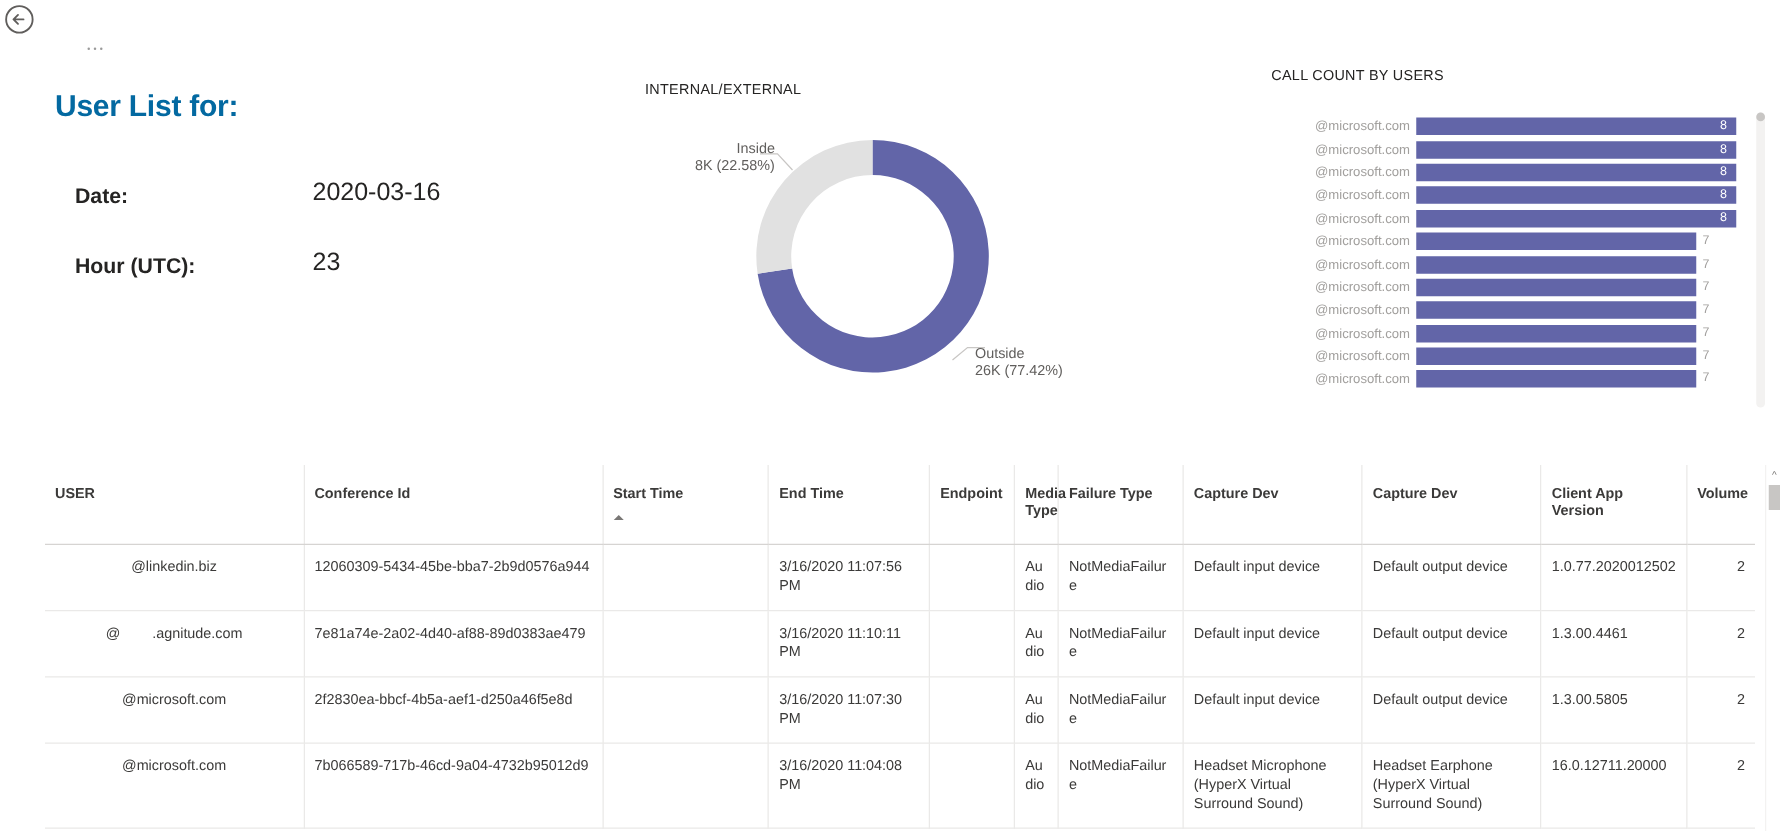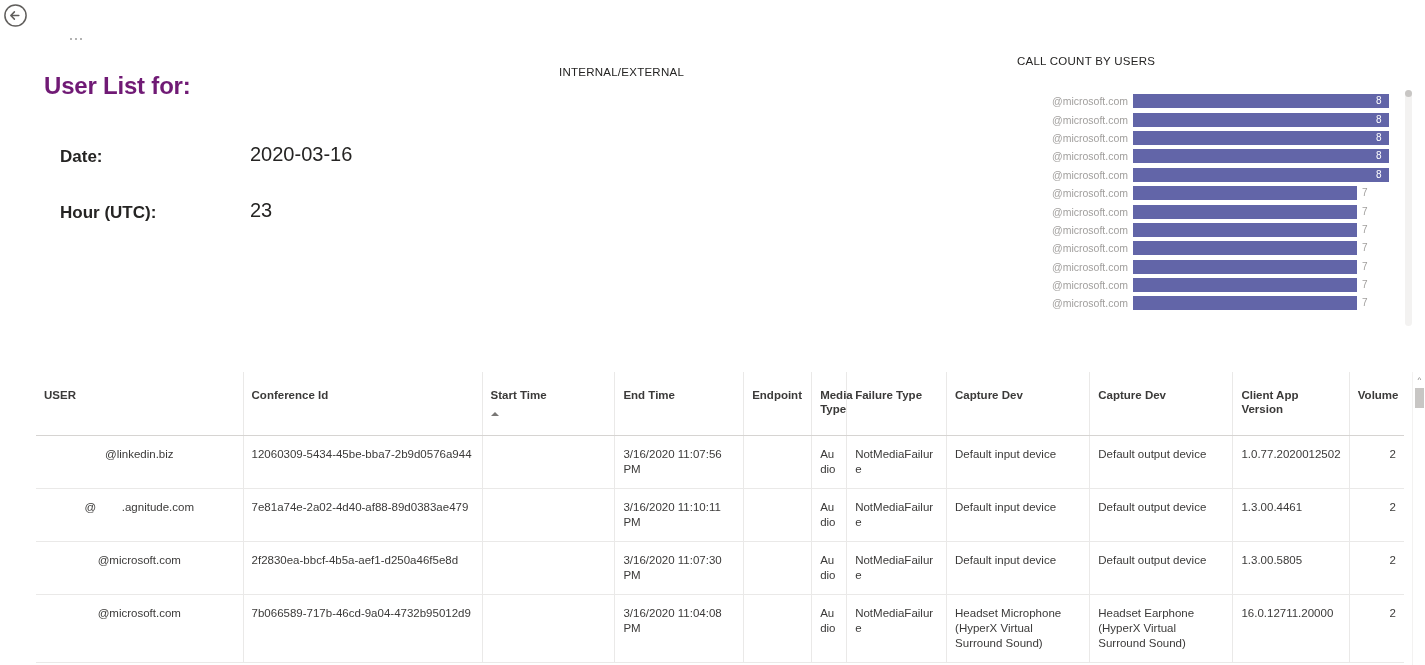--- a/index.html
+++ b/index.html
@@ -24,40 +24,40 @@
     align-items: center; gap: 3px; cursor: pointer;
   }
   .ellipsis-menu i {
     width: 2px; height: 2px; border-radius: 50%;
     background: #9a9a9a; display: block;
   }
 
   
   .hdr-title {
     position: absolute; left: 44px; top: 72px;
-    font-size: 24px; font-weight: bold; color: #701a75;
+    font-size: 24px; font-weight: bold; color: #0369a1;
     letter-spacing: -0.2px;
   }
   .kv-label {
     position: absolute; font-size: 17px; font-weight: bold; color: #252423;
   }
   .kv-value {
     position: absolute; font-size: 20px; font-weight: normal; color: #252423;
   }
   #lbl-date  { left: 60px; top: 147px; }
   #val-date  { left: 250px; top: 143px; }
   #lbl-hour  { left: 60px; top: 203px; }
   #val-hour  { left: 250px; top: 199px; }
 
   
   .panel-title {
     position: absolute; font-size: 11.5px; font-weight: normal;
     color: #252423; letter-spacing: 0.25px;
   }
-  #donut-title { left: 516px; top: 66px; margin-left: 43px; }
+  #donut-title { left: 516px; top: 66px; }
   #bar-title   { left: 1017px; top: 55px; }
 
   .donut-wrap { position: absolute; left: 500px; top: 90px; width: 400px; height: 250px; }
   .donut-label {
     position: absolute; font-size: 11.5px; color: #605e5c; line-height: 14px;
     white-space: nowrap;
   }
   #donut-label-inside  { left: 56px; top: 22px; text-align: right; }
   #donut-label-outside { left: 280px; top: 186px; text-align: left; }
 
@@ -166,20 +166,43 @@
 
   <div class="hdr-title">User List for:</div>
 
   <div class="kv-label" id="lbl-date">Date:</div>
   <div class="kv-value" id="val-date">2020-03-16</div>
   <div class="kv-label" id="lbl-hour">Hour (UTC):</div>
   <div class="kv-value" id="val-hour">23</div>
 
   <div class="panel-title" id="donut-title">INTERNAL/EXTERNAL</div>
 
+  <div class="donut-wrap">
+    <svg width="400" height="250" viewBox="0 0 400 250">
+
+      <g transform="translate(198,115)">
+
+        <path d="M 0 -93 A 93 93 0 1 1 -91.9 13.9 L -64.3 9.7 A 65 65 0 1 0 0 -65 Z" fill="#6265a8"></path>
+
+        <path d="M -91.9 13.9 A 93 93 0 0 1 0 -93 L 0 -65 A 65 65 0 0 0 -64.3 9.7 Z" fill="#e1e1e1"></path>
+      </g>
+
+      <path d="M 108 33 L 122 33 L 134 46" fill="none" stroke="#c8c6c4" stroke-width="1"></path>
+      <path d="M 262 198 L 274 188 L 288 188" fill="none" stroke="#c8c6c4" stroke-width="1"></path>
+    </svg>
+
+    <div class="donut-label" id="donut-label-inside">
+      <div style="text-align:right">Inside</div>
+      <div style="text-align:right">8K (22.58%)</div>
+    </div>
+    <div class="donut-label" id="donut-label-outside">
+      <div>Outside</div>
+      <div>26K (77.42%)</div>
+    </div>
+  </div>
 
   <div class="panel-title" id="bar-title">CALL COUNT BY USERS</div>
 
   <div class="bar-wrap">
     <div class="bar-rows" id="bar-rows">
         <div class="bar-row">
           <div class="bar-cat">@microsoft.com</div>
           <div class="bar-track">
             <div class="bar-fill" style="width: 256px; background: rgb(98, 101, 168);"></div>
             <div class="bar-val-in" style="left: 243px;">8</div>

